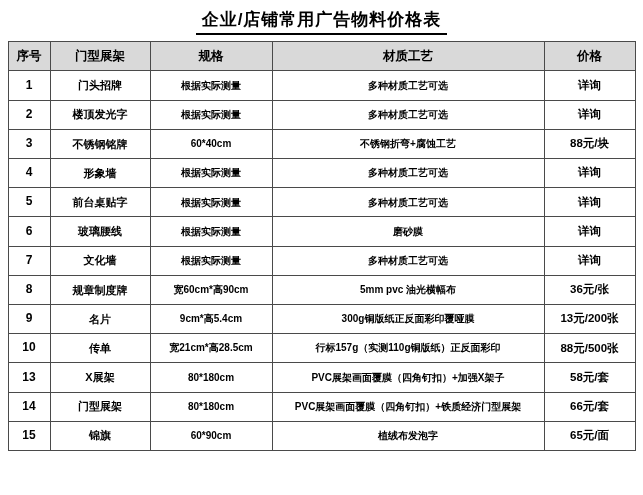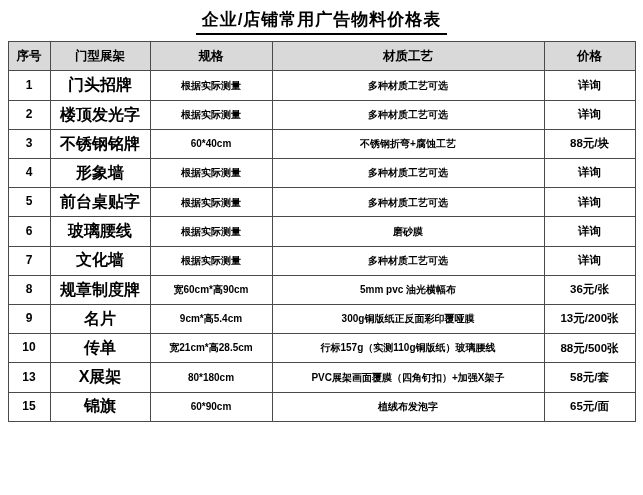--- a/index.html
+++ b/index.html
@@ -56,21 +56,21 @@
   thead th {
     background: #d9d9d9;
     font-weight: bold;
     font-size: 12.5px;
   }
   tbody td {
     background: #ffffff;
     font-weight: bold;
   }
   td.col-idx { font-size: 12px; }
-  td.col-name { font-size: 16px; }
+  td.col-name { font-size: 11px; }
   td.col-spec { font-size: 10px; }
   td.col-mat { font-size: 10px; }
   td.col-price { font-size: 11.5px; }
 
   col.c-idx   { width: 42px; }
   col.c-name  { width: 100px; }
   col.c-spec  { width: 122px; }
   col.c-mat   { width: 272px; }
   col.c-price { width: 91px; }
 </style>
@@ -161,31 +161,38 @@
         <td class="col-idx">9</td>
         <td class="col-name">名片</td>
         <td class="col-spec">9cm*高5.4cm</td>
         <td class="col-mat">300g铜版纸正反面彩印覆哑膜</td>
         <td class="col-price">13元/200张</td>
       </tr>
       <tr>
         <td class="col-idx">10</td>
         <td class="col-name">传单</td>
         <td class="col-spec">宽21cm*高28.5cm</td>
-        <td class="col-mat">行标157g（实测110g铜版纸）玻璃腰线</td>
+        <td class="col-mat">行标157g（实测110g铜版纸）正反面彩印</td>
         <td class="col-price">88元/500张</td>
       </tr>
       <tr>
         <td class="col-idx">13</td>
         <td class="col-name">X展架</td>
         <td class="col-spec">80*180cm</td>
         <td class="col-mat">PVC展架画面覆膜（四角钉扣）+加强X架子</td>
         <td class="col-price">58元/套</td>
       </tr>
       <tr>
+        <td class="col-idx">14</td>
+        <td class="col-name">门型展架</td>
+        <td class="col-spec">80*180cm</td>
+        <td class="col-mat">PVC展架画面覆膜（四角钉扣）+铁质经济门型展架</td>
+        <td class="col-price">66元/套</td>
+      </tr>
+      <tr>
         <td class="col-idx">15</td>
         <td class="col-name">锦旗</td>
         <td class="col-spec">60*90cm</td>
         <td class="col-mat">植绒布发泡字</td>
         <td class="col-price">65元/面</td>
       </tr>
     </tbody>
   </table>
 
 </div>

